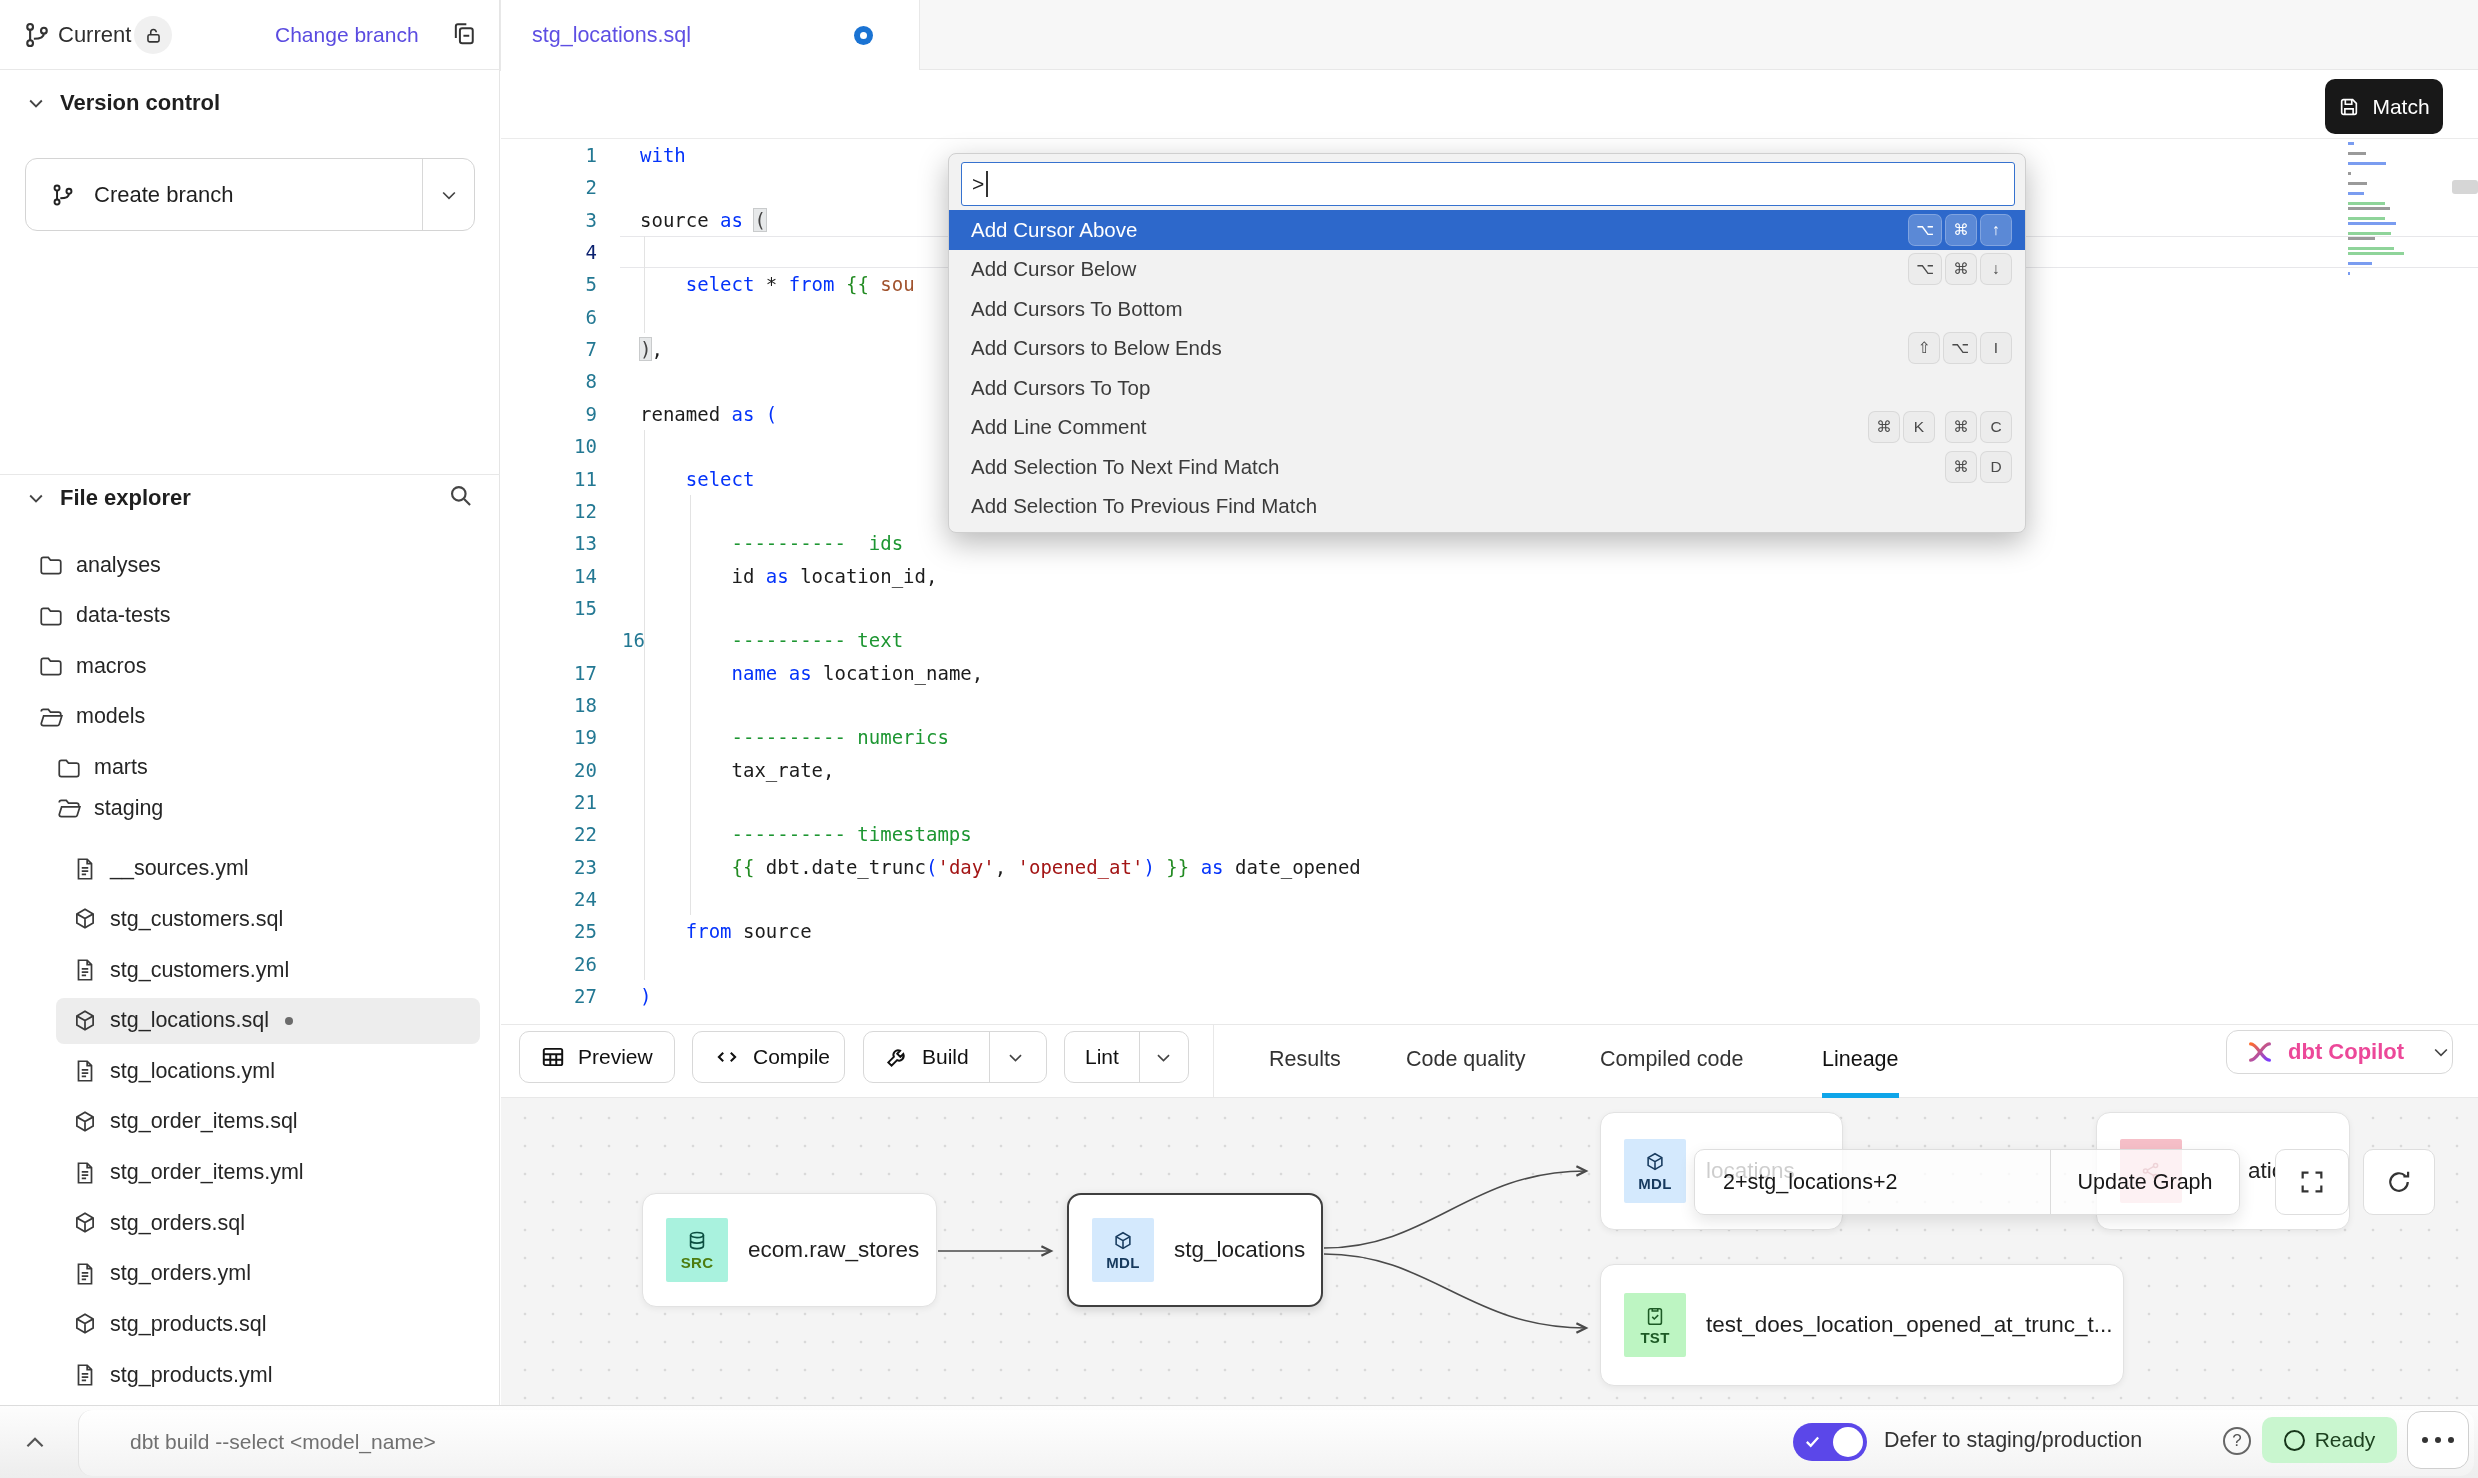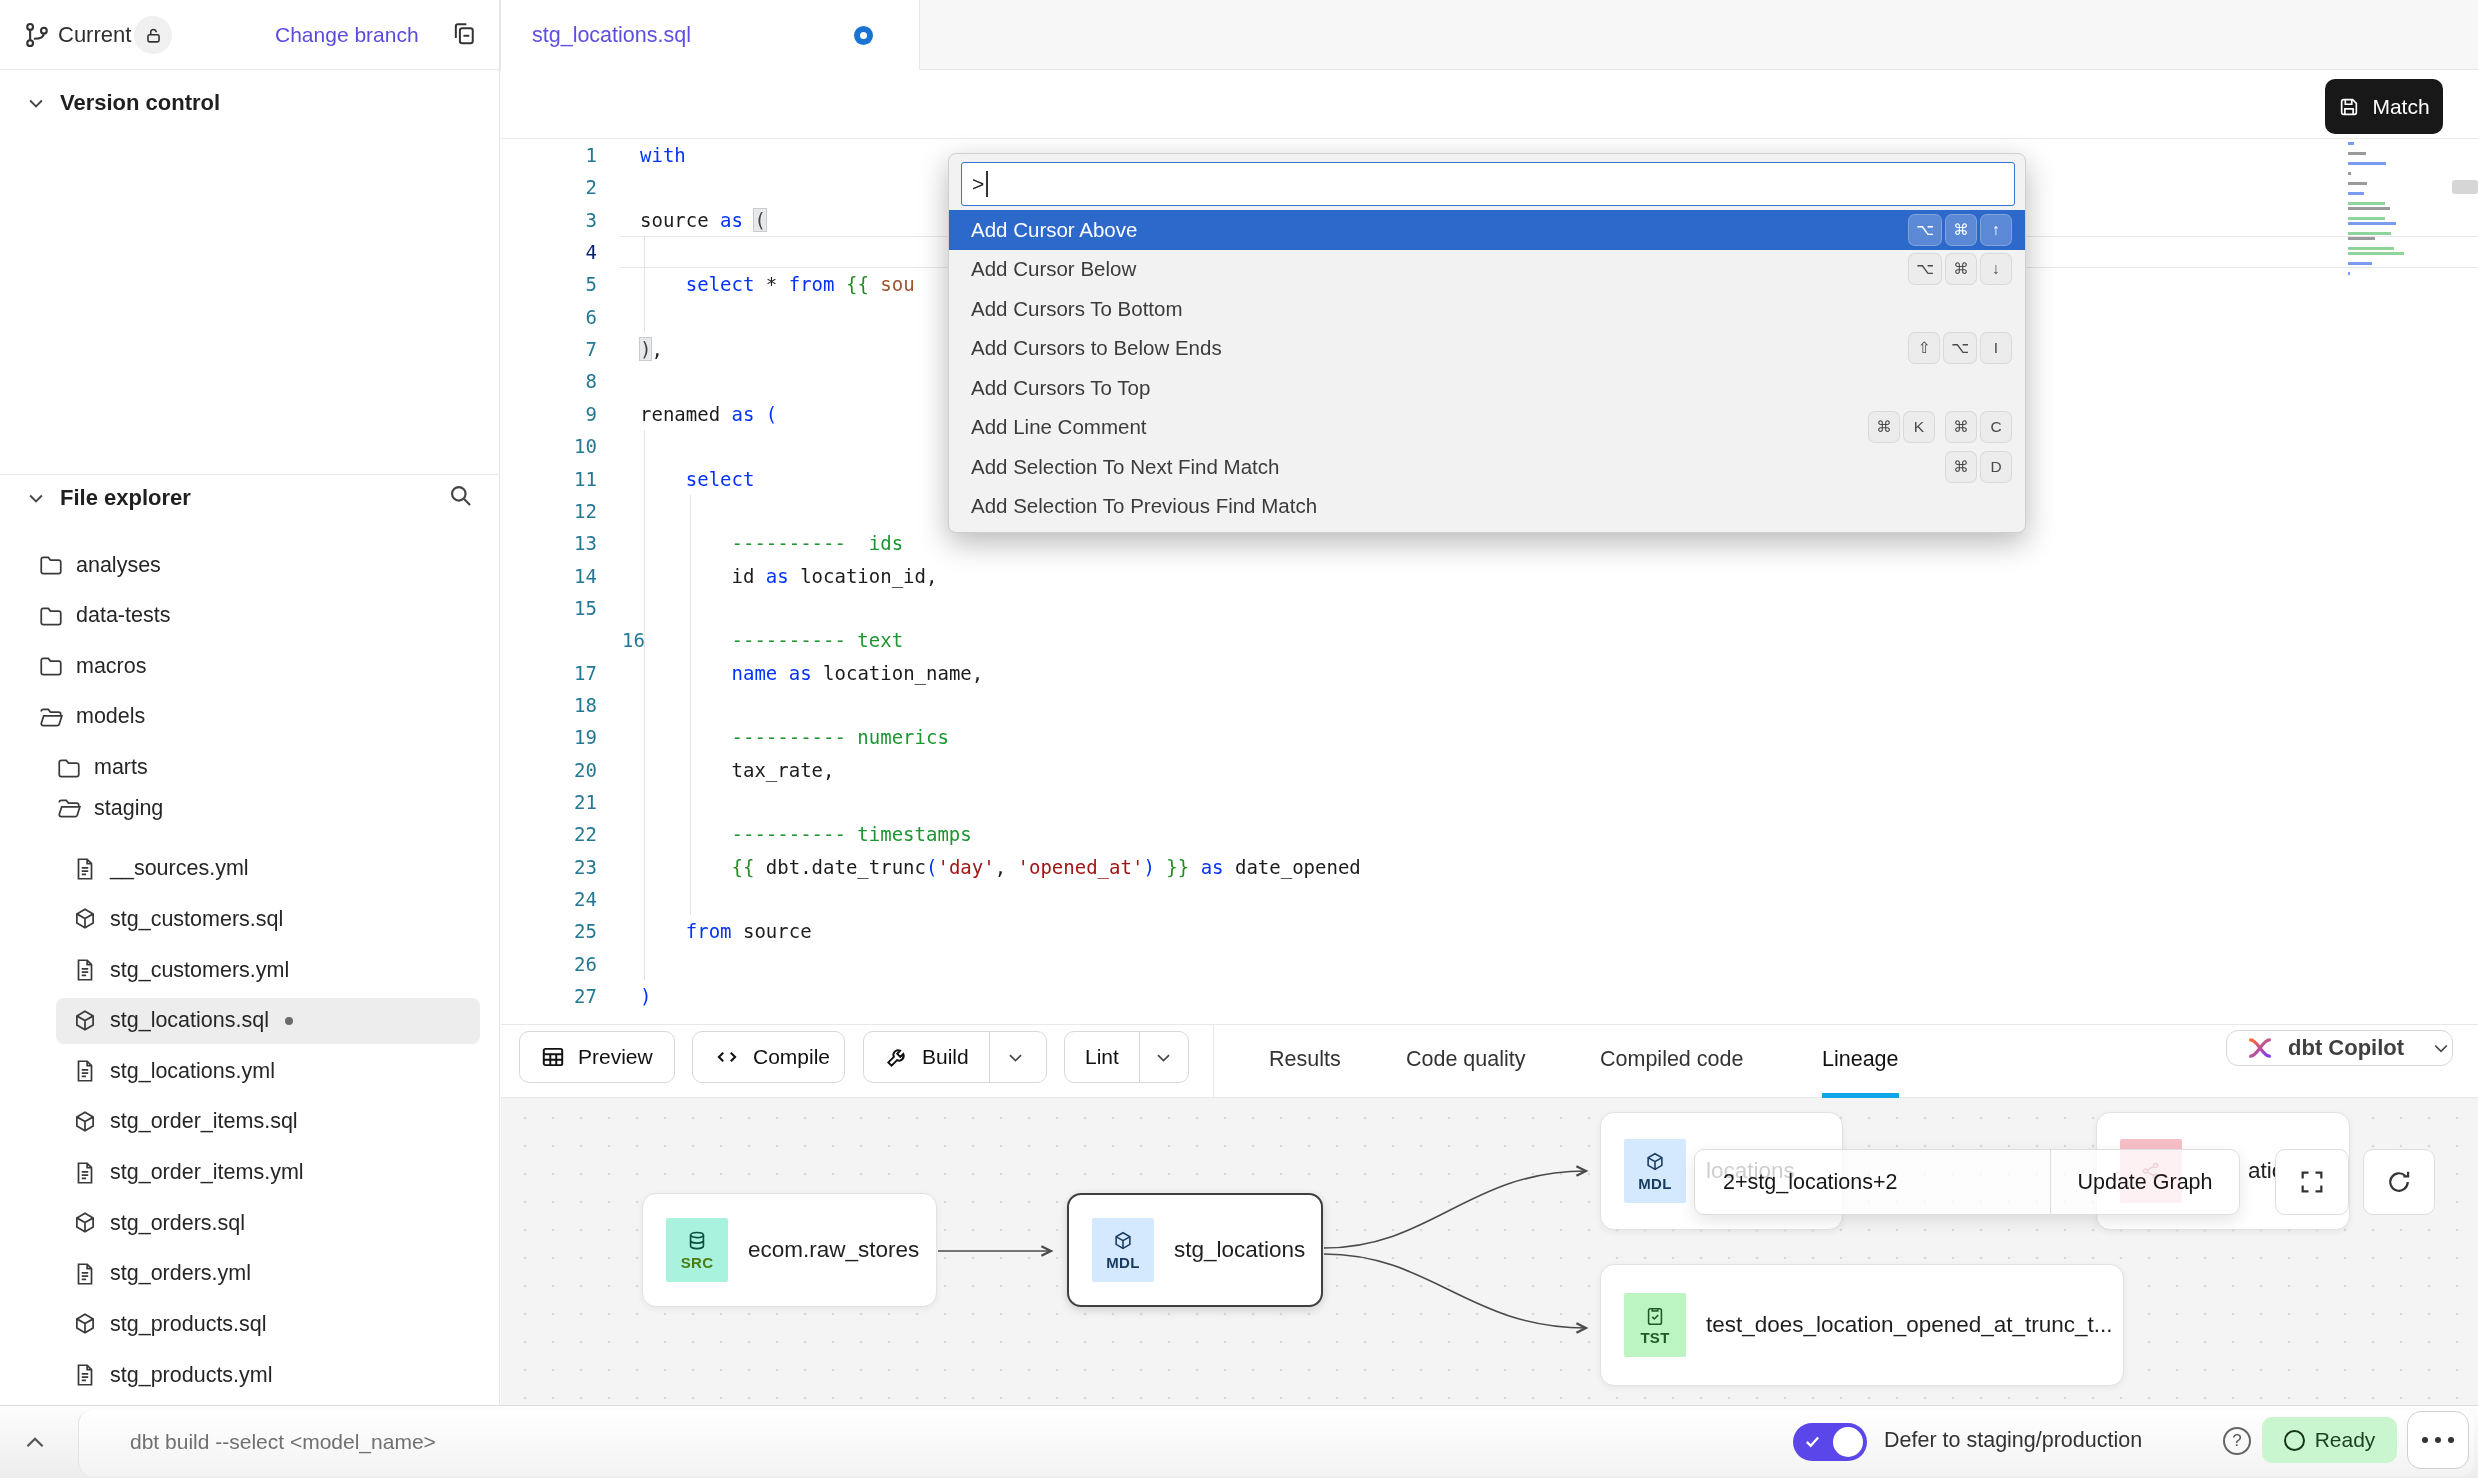--- a/index.html
+++ b/index.html
@@ -90,23 +90,23 @@
      border-top:1px solid #e8e8e8; border-bottom:1px solid #e8e8e8; }
   .tbtn { position:absolute; top:6px; height:52px; background:#fff; border:1px solid #d8d8d8;
      border-radius:10px; display:flex; align-items:center; font-size:21px; color:#111; cursor:pointer; }
   .tbtn .seg { display:flex; align-items:center; gap:12px; padding:0 20px; height:100%; }
   .tbtn .chevseg { width:52px; height:100%; border-left:1px solid #d8d8d8; display:flex;
      align-items:center; justify-content:center; }
   #tb-div { left:712px; top:0; width:1px; height:73px; background:#e8e8e8; }
   .rtab { position:absolute; top:0; height:69px; display:flex; align-items:center;
      font-size:21.5px; color:#333; cursor:pointer; }
   .rtab.active { color:#111; border-bottom:5px solid #0ea5e9; height:73px; }
-  #copilot { left:1725px; top:5px; width:227px; height:36px; border:1px solid #d8d8d8; border-radius:12px;
+  #copilot { left:1725px; top:5px; width:227px; height:44px; border:1px solid #d8d8d8; border-radius:12px;
      background:#fff; display:flex; align-items:center; gap:13px; padding-left:18px;
-     font-size:22px; font-weight:600; color:#404040; cursor:pointer; }
+     font-size:22px; font-weight:600; color:#ec4899; cursor:pointer; }
 
   
   #canvas { left:501px; top:1098px; width:1977px; height:307px; background:#f4f4f4;
      background-image:radial-gradient(#d9d9d9 1.5px, transparent 1.6px); background-size:28px 28px;
      background-position:10px 6px; overflow:hidden; }
   .node { position:absolute; background:#fff; border:1.5px solid #e2e2e2; border-radius:14px;
      box-shadow:0 2px 6px rgba(0,0,0,.06); display:flex; align-items:center; cursor:pointer; }
   .node.sel { border:2.5px solid #3f3f3f; box-shadow:0 3px 10px rgba(0,0,0,.15); }
   .badge { width:62px; height:64px; border-radius:2px; margin-left:23px; display:flex; flex-direction:column;
      align-items:center; justify-content:center; gap:2px; font-size:15px; font-weight:700; letter-spacing:.3px; }
@@ -180,20 +180,36 @@
       </span>
     </div>
 
     <div id="vc-header" class="abs">
       <svg width="20" height="20" viewBox="0 0 24 24" fill="none" stroke="#444" stroke-width="2.2">
           <polyline points="5 9 12 16 19 9"></polyline>
         </svg>
       <span class="side-head">Version control</span>
     </div>
 
+    <div id="create-branch" class="abs">
+      <span class="main">
+        <svg width="26" height="26" viewBox="0 0 24 24" fill="none" stroke="#222" stroke-width="1.8">
+            <circle cx="6.5" cy="5.5" r="2.3"></circle>
+            <circle cx="6.5" cy="18.5" r="2.3"></circle>
+            <circle cx="17.5" cy="8.5" r="2.3"></circle>
+            <path d="M6.5 7.8v8.4M17.5 10.8c0 3-4 4.2-8 4.2"></path>
+          </svg>
+        <span>Create branch</span>
+      </span>
+      <span class="chev">
+        <svg width="20" height="20" viewBox="0 0 24 24" fill="none" stroke="#444" stroke-width="2">
+            <polyline points="5 9 12 16 19 9"></polyline>
+          </svg>
+      </span>
+    </div>
 
     <div id="side-div" class="abs"></div>
 
     <div id="fe-header" class="abs">
       <svg width="20" height="20" viewBox="0 0 24 24" fill="none" stroke="#444" stroke-width="2.2">
           <polyline points="5 9 12 16 19 9"></polyline>
         </svg>
       <span class="side-head">File explorer</span>
       <span id="fe-search">
         <svg width="27" height="27" viewBox="0 0 24 24" fill="none" stroke="#444" stroke-width="1.9">

